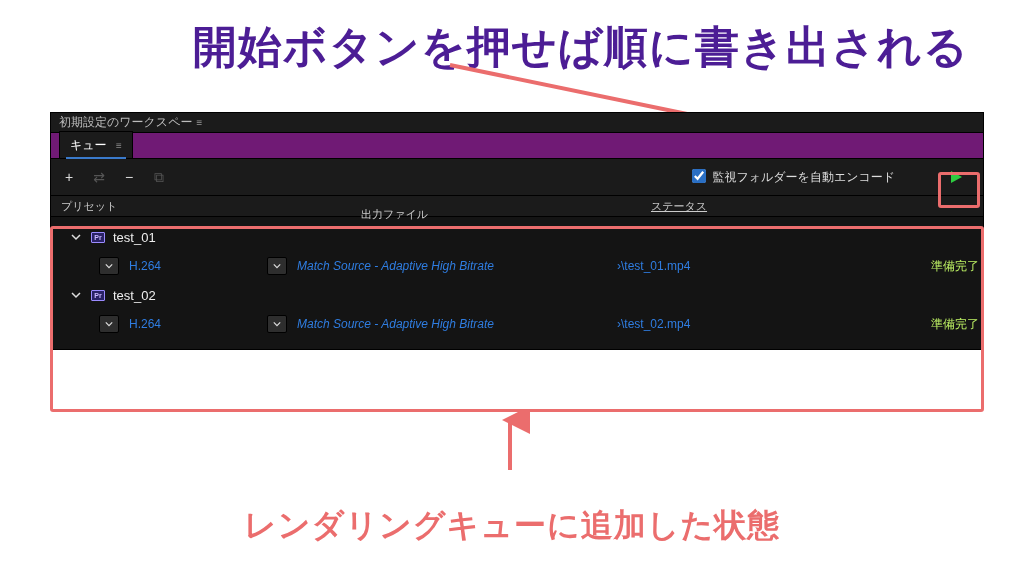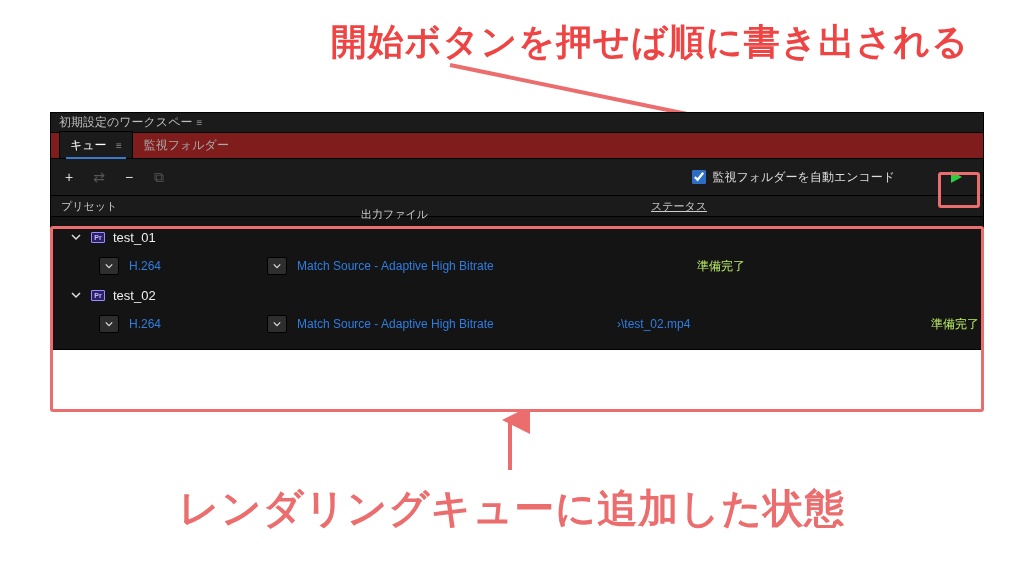--- a/index.html
+++ b/index.html
@@ -10,43 +10,43 @@
     font-family: "Hiragino Kaku Gothic ProN", "Yu Gothic", Meiryo, sans-serif;
     position: relative;
     overflow: hidden;
   }
 
   
   .anno-top {
     position: absolute;
     top: 18px;
     right: 55px;
-    font-size: 36px;
+    font-size: 44px;
     font-weight: 800;
-    color: #ef4444;
+    color: #4c1d95;
     letter-spacing: 1px;
   }
 
   
   .arrow-top {
     position: absolute;
     top: 55px;
     left: 430px;
     width: 530px;
     height: 140px;
     pointer-events: none;
   }
 
   
   .anno-bottom {
     position: absolute;
-    bottom: 40px;
+    bottom: 28px;
     left: 50%;
     transform: translateX(-50%);
-    font-size: 40px;
+    font-size: 32px;
     font-weight: 800;
     color: #eb6d6d;
     letter-spacing: 1px;
     white-space: nowrap;
   }
   .arrow-bottom {
     position: absolute;
     left: 490px;
     top: 412px;
     width: 40px;
@@ -81,21 +81,21 @@
     font-size: 10px;
     color:#999;
   }
 
   .tab-row {
     height: 26px;
     display:flex;
     align-items:flex-end;
     padding-left: 8px;
     gap: 0;
-    background:#7f1d1d;
+    background:#701a75;
     border-bottom:1px solid #000;
   }
   .tab {
     padding: 5px 10px 4px;
     color:#aaa;
     border: 1px solid transparent;
     border-bottom:none;
     position:relative;
   }
   .tab.active {
@@ -123,21 +123,21 @@
   }
   .toolbar .tbtn {
     color:#ddd;
     font-size:14px;
     width:16px;
     text-align:center;
     cursor:pointer;
   }
   .toolbar .dim { color:#555; cursor:default; }
   .toolbar .spacer { flex:1; }
-  .check-row { display:flex; align-items:center; gap:6px; color:#ddd; font-size:12px; }
+  .check-row { display:flex; align-items:flex-start; gap:6px; color:#ddd; font-size:12px; }
   .check-row input { accent-color:#2a6fc4; width:14px; height:14px; }
 
   .play-btn {
     width:34px; height:30px;
     display:flex; align-items:center; justify-content:center;
     margin-left: 30px;
     cursor:pointer;
   }
   .play-btn svg { width:14px; height:14px; }
 
@@ -201,21 +201,21 @@
     border:1px solid #000;
     border-radius:2px;
     display:flex;align-items:center;justify-content:center;
     color:#ddd;
     font-size:10px;
     margin-right:10px;
     cursor:pointer;
   }
   .link { color:#2f7de1; }
   .cell-format { width: 138px; display:flex; align-items:flex-end; }
-  .cell-preset { width: 320px; display:flex; align-items:center; }
+  .cell-preset { width: 320px; display:flex; align-items:center;font-style:italic; }
   .cell-output { width: 234px; display:flex; align-items:center; }
   .cell-status { flex:1; text-align:left; padding-left: 80px; color:#bef264; }
 
   
   .hl-play {
     position:absolute;
     border: 3px solid #eb6d6d;
     border-radius: 3px;
     pointer-events:none;
   }
@@ -244,23 +244,20 @@
 
   <div class="workspace-bar">
     <span>初期設定のワークスペー</span>
     <span class="menu-icon">≡</span>
   </div>
 
   <div class="tab-row">
     <div class="tab active">
       <span>キュー</span>
       <span class="menu-icon">≡</span>
-    </div>
-    <div class="tab">
-      <span>監視フォルダー</span>
     </div>
   </div>
 
   <div class="toolbar">
     <span class="tbtn">+</span>
     <span class="tbtn dim">⇄</span>
     <span class="tbtn">−</span>
     <span class="tbtn dim">⧉</span>
     <span class="spacer"></span>
     <label class="check-row">
@@ -302,20 +299,23 @@
           <span class="link">H.264</span>
         </span>
       <span class="dd">
         <svg width="8" height="8" viewBox="0 0 10 10">
             <path d="M1,3 L5,7 L9,3" stroke="#ddd" stroke-width="1.5" fill="none"></path>
           </svg>
       </span>
       <span class="cell-preset">
           <span class="link">Match Source - Adaptive High Bitrate</span>
         </span>
+      <span class="cell-output">
+          <span class="link">›\test_01.mp4</span>
+        </span>
       <span class="cell-status">準備完了</span>
     </div>
 
     <div class="group-row">
       <span class="expander">
         <svg width="10" height="10" viewBox="0 0 10 10">
             <path d="M1,3 L5,7 L9,3" stroke="#ddd" stroke-width="1.5" fill="none"></path>
           </svg>
       </span>
       <span class="pr-icon">Pr</span>

